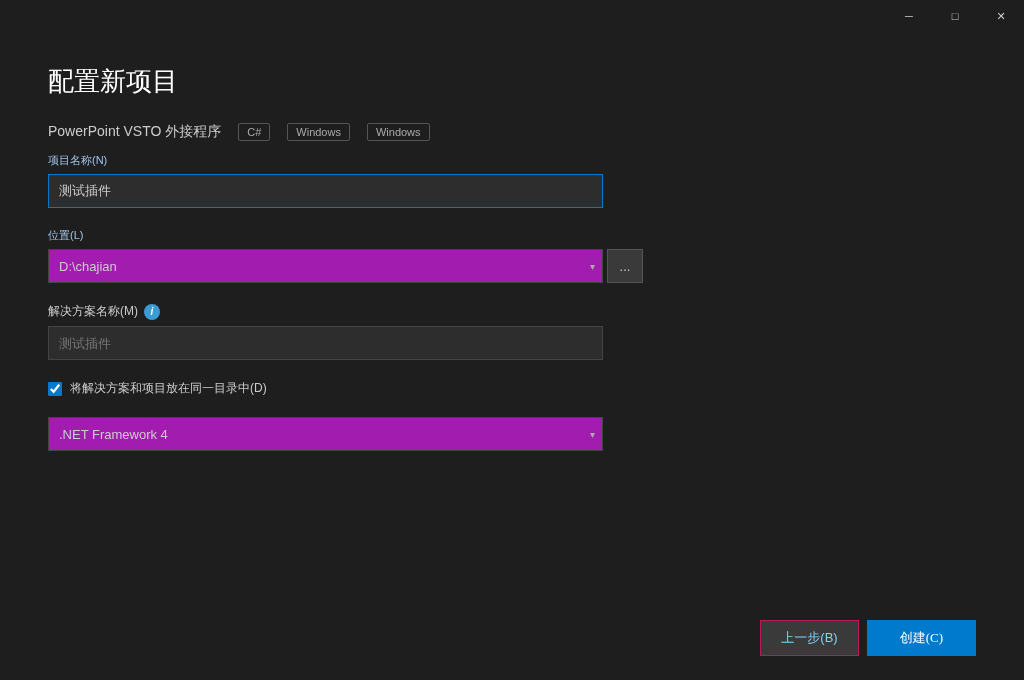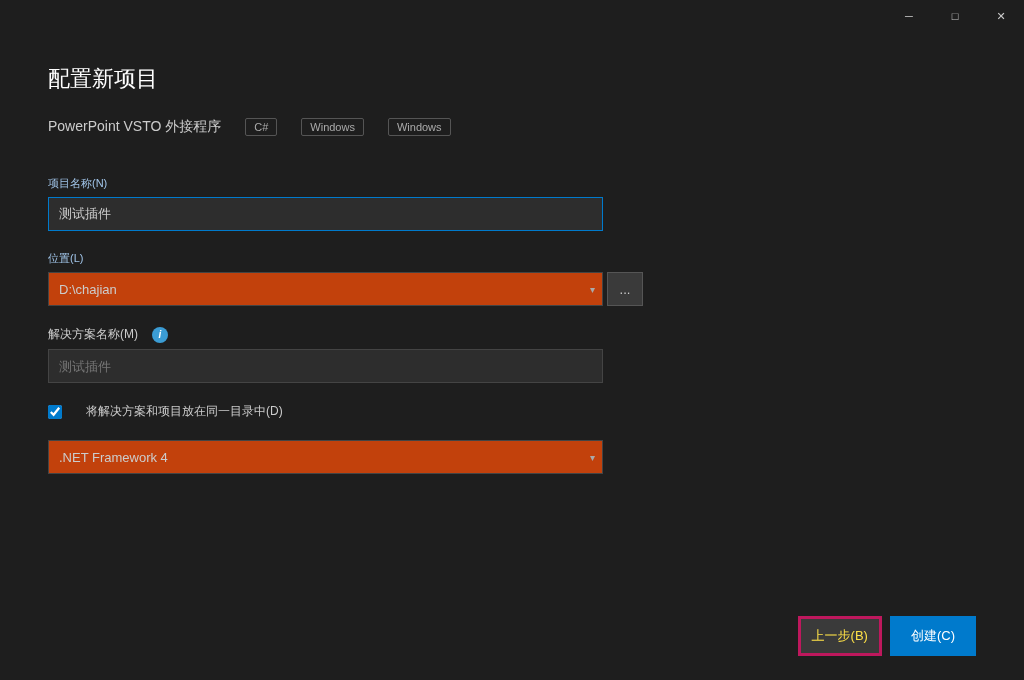--- a/index.html
+++ b/index.html
@@ -47,31 +47,31 @@
     .content {
       position: absolute;
       top: 32px;
       left: 0;
       right: 0;
       bottom: 0;
       padding: 32px 48px 24px 48px;
     }
 
     .page-title {
-      font-size: 22px;
+      font-size: 26px;
       font-weight: 300;
       color: #ffffff;
       margin-bottom: 24px;
     }
 
     .project-subtitle {
       display: flex;
       align-items: center;
-      gap: 24px;
-      margin-bottom: 40px;
+      gap: 17px;
+      margin-bottom: 12px;
     }
 
     .project-subtitle-text {
       font-size: 14px;
       color: #cccccc;
     }
 
     .badge {
       padding: 2px 8px;
       border: 1px solid #555;
@@ -92,21 +92,21 @@
       margin-bottom: 6px;
       display: block;
     }
 
     .field-label-dark {
       font-size: 12px;
       color: #cccccc;
       margin-bottom: 6px;
       display: flex;
       align-items: center;
-      gap: 14px;
+      gap: 6px;
     }
 
     .info-icon {
       width: 16px;
       height: 16px;
       background: #3b9cd4;
       border-radius: 50%;
       display: inline-flex;
       align-items: center;
       justify-content: center;
@@ -151,21 +151,21 @@
 
     .select-wrapper {
       position: relative;
       width: 555px;
       height: 34px;
     }
 
     .select-input {
       width: 100%;
       height: 34px;
-      background: #c2410c;
+      background: #a21caf;
       border: 1px solid #444;
       border-radius: 0;
       color: #cccccc;
       font-size: 13px;
       padding: 0 30px 0 10px;
       outline: none;
       font-family: 'Segoe UI', sans-serif;
       appearance: none;
       cursor: pointer;
     }
@@ -189,21 +189,21 @@
       font-size: 13px;
       cursor: pointer;
       display: flex;
       align-items: center;
       justify-content: center;
     }
 
     .checkbox-row {
       display: flex;
       align-items: center;
-      gap: 24px;
+      gap: 8px;
       margin-bottom: 20px;
     }
 
     .checkbox-input {
       width: 14px;
       height: 14px;
       cursor: pointer;
       accent-color: #007acc;
     }
 
@@ -215,37 +215,37 @@
     
     .footer {
       position: absolute;
       bottom: 24px;
       right: 48px;
       display: flex;
       gap: 8px;
     }
 
     .btn-secondary {
-      padding: 8px 11px;
+      padding: 8px 20px;
       background: #3a3a3a;
-      border: 3px solid #be185d;
-      color: #fde047;
+      border: 1px solid #be185d;
+      color: #7dd3fc;
       font-size: 13px;
       cursor: pointer;
       font-family: 'Segoe UI', sans-serif;
     }
 
     .btn-primary {
-      padding: 8px 20px;
+      padding: 8px 32px;
       background: #007acc;
       border: 1px solid #007acc;
       color: #ffffff;
       font-size: 13px;
       cursor: pointer;
-      font-family: Liberation Sans, sans-serif;
+      font-family: Liberation Serif, serif;
     }
   </style>
 </head>
 <body>
 
 <div class="title-bar">
   <button class="title-bar-btn">─</button>
   <button class="title-bar-btn">□</button>
   <button class="title-bar-btn close">✕</button>
 </div>

